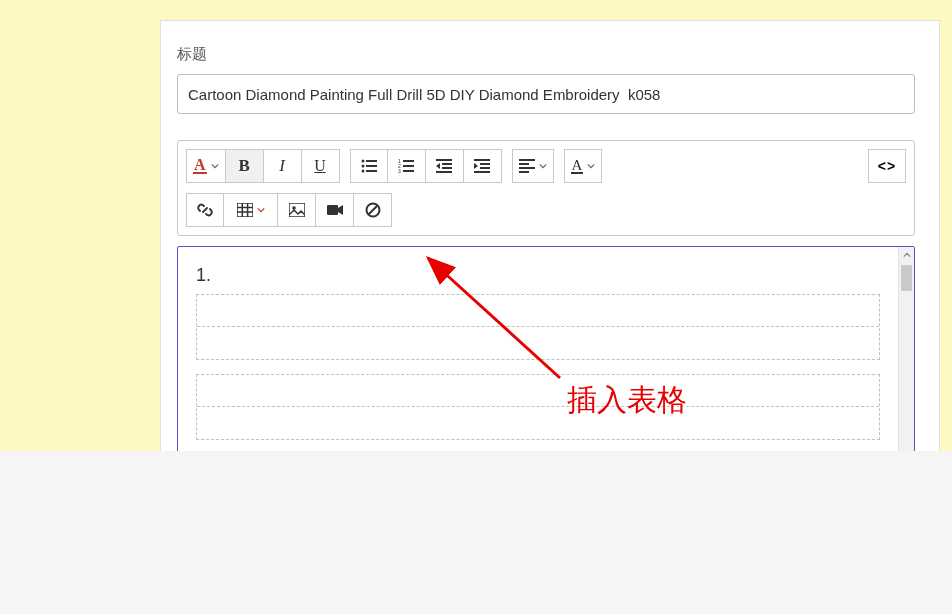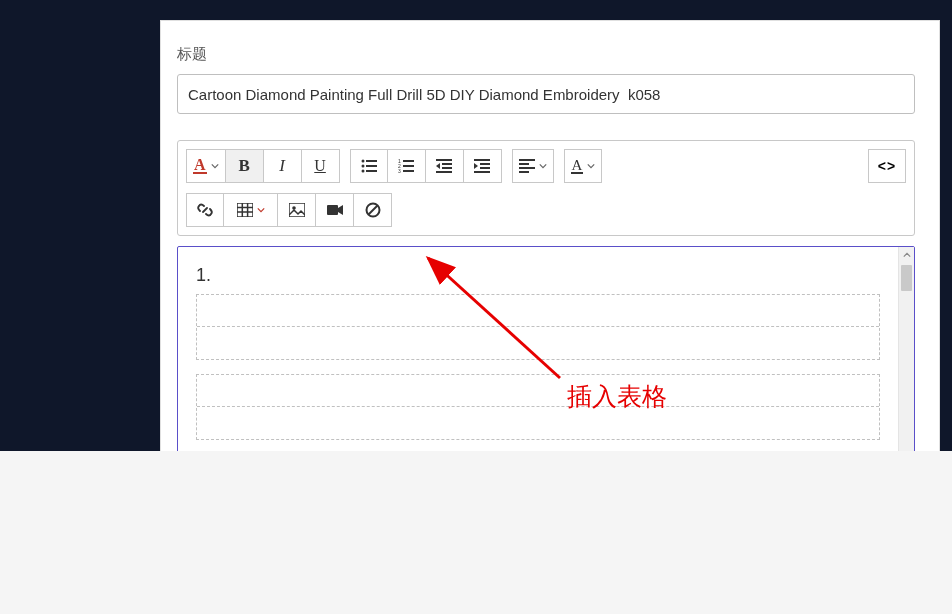--- a/index.html
+++ b/index.html
@@ -7,21 +7,21 @@
   margin: 0;
   background: #f5f5f5;
   font-family: "Segoe UI", "Microsoft YaHei", Arial, sans-serif;
   font-size: 14px;
   color: #333;
 }
 .page {
   width: 952px;
   height: 451px;
   position: relative;
-  background: #0f172a;
+  background: #fef9c3;
   overflow: hidden;
 }
 .panel {
   position: absolute;
   left: 160px;
   top: 20px;
   width: 780px;
   height: 590px;
   background: #fff;
   border: 1px solid #e0e0e0;
@@ -151,21 +151,21 @@
 .ghost-table .gr:last-child { border-bottom: none; }
 .ghost-gap { height: 14px; }
 .annotation {
   position: absolute;
   pointer-events: none;
   z-index: 50;
 }
 .annotation-text {
   position: absolute;
   color: #e60000;
-  font-size: 25px;
+  font-size: 30px;
   font-family: "SimSun", "Songti SC", serif;
   white-space: nowrap;
 }
 </style>
 </head>
 <body>
 
 <div class="page">
   <div class="panel">
 

